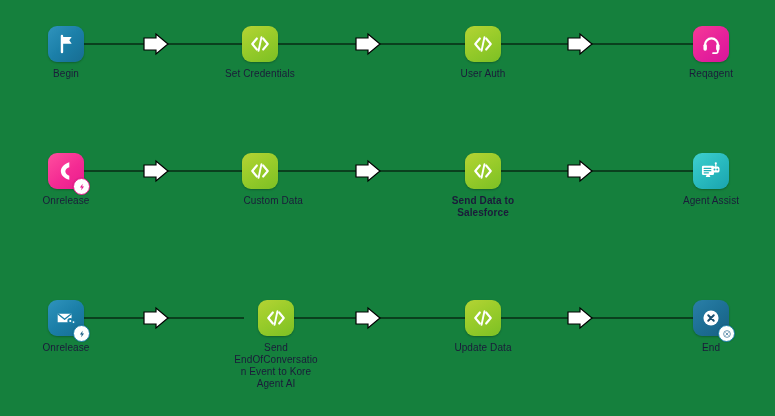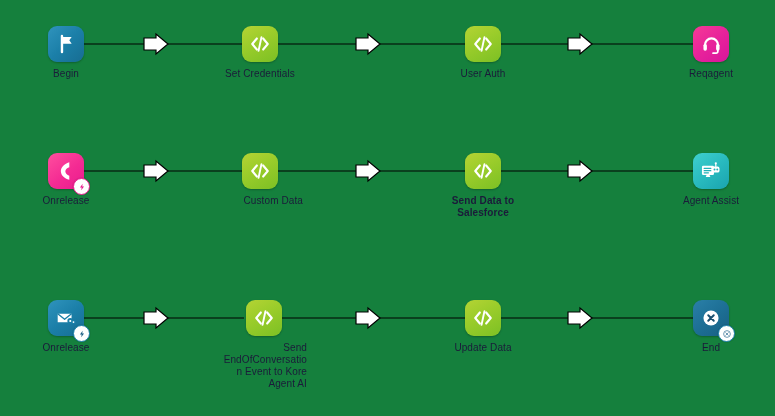--- a/index.html
+++ b/index.html
@@ -253,21 +253,21 @@
       </svg>
       <div class="badge badge-blue">
         <svg width="8" height="8" viewBox="0 0 10 10" aria-hidden="true">
           <path d="M5.8 .8 L2.4 5.6 H4.6 L4.0 9.2 L7.6 4.3 H5.3 Z" fill="#1b5f84"></path>
         </svg>
       </div>
     </div>
     <div class="node-label">Onrelease</div>
   </div>
 
-  <div class="node" style="left:264px; top:300px;text-align:right;">
+  <div class="node" style="left:276px; top:300px;">
     <div class="node-icon tile-code">
       <svg width="24" height="24" viewBox="0 0 26 26" aria-hidden="true">
         <path d="M9.6 7 L4.6 13 L9.6 19" stroke="#ffffff" stroke-width="2.3" fill="none" stroke-linecap="round" stroke-linejoin="round"></path>
         <path d="M16.4 7 L21.4 13 L16.4 19" stroke="#ffffff" stroke-width="2.3" fill="none" stroke-linecap="round" stroke-linejoin="round"></path>
         <path d="M14.6 5.6 L11.4 20.4" stroke="#ffffff" stroke-width="2.1" stroke-linecap="round"></path>
       </svg>
     </div>
     <div class="node-label">Send EndOfConversation Event to Kore Agent AI</div>
   </div>
 

